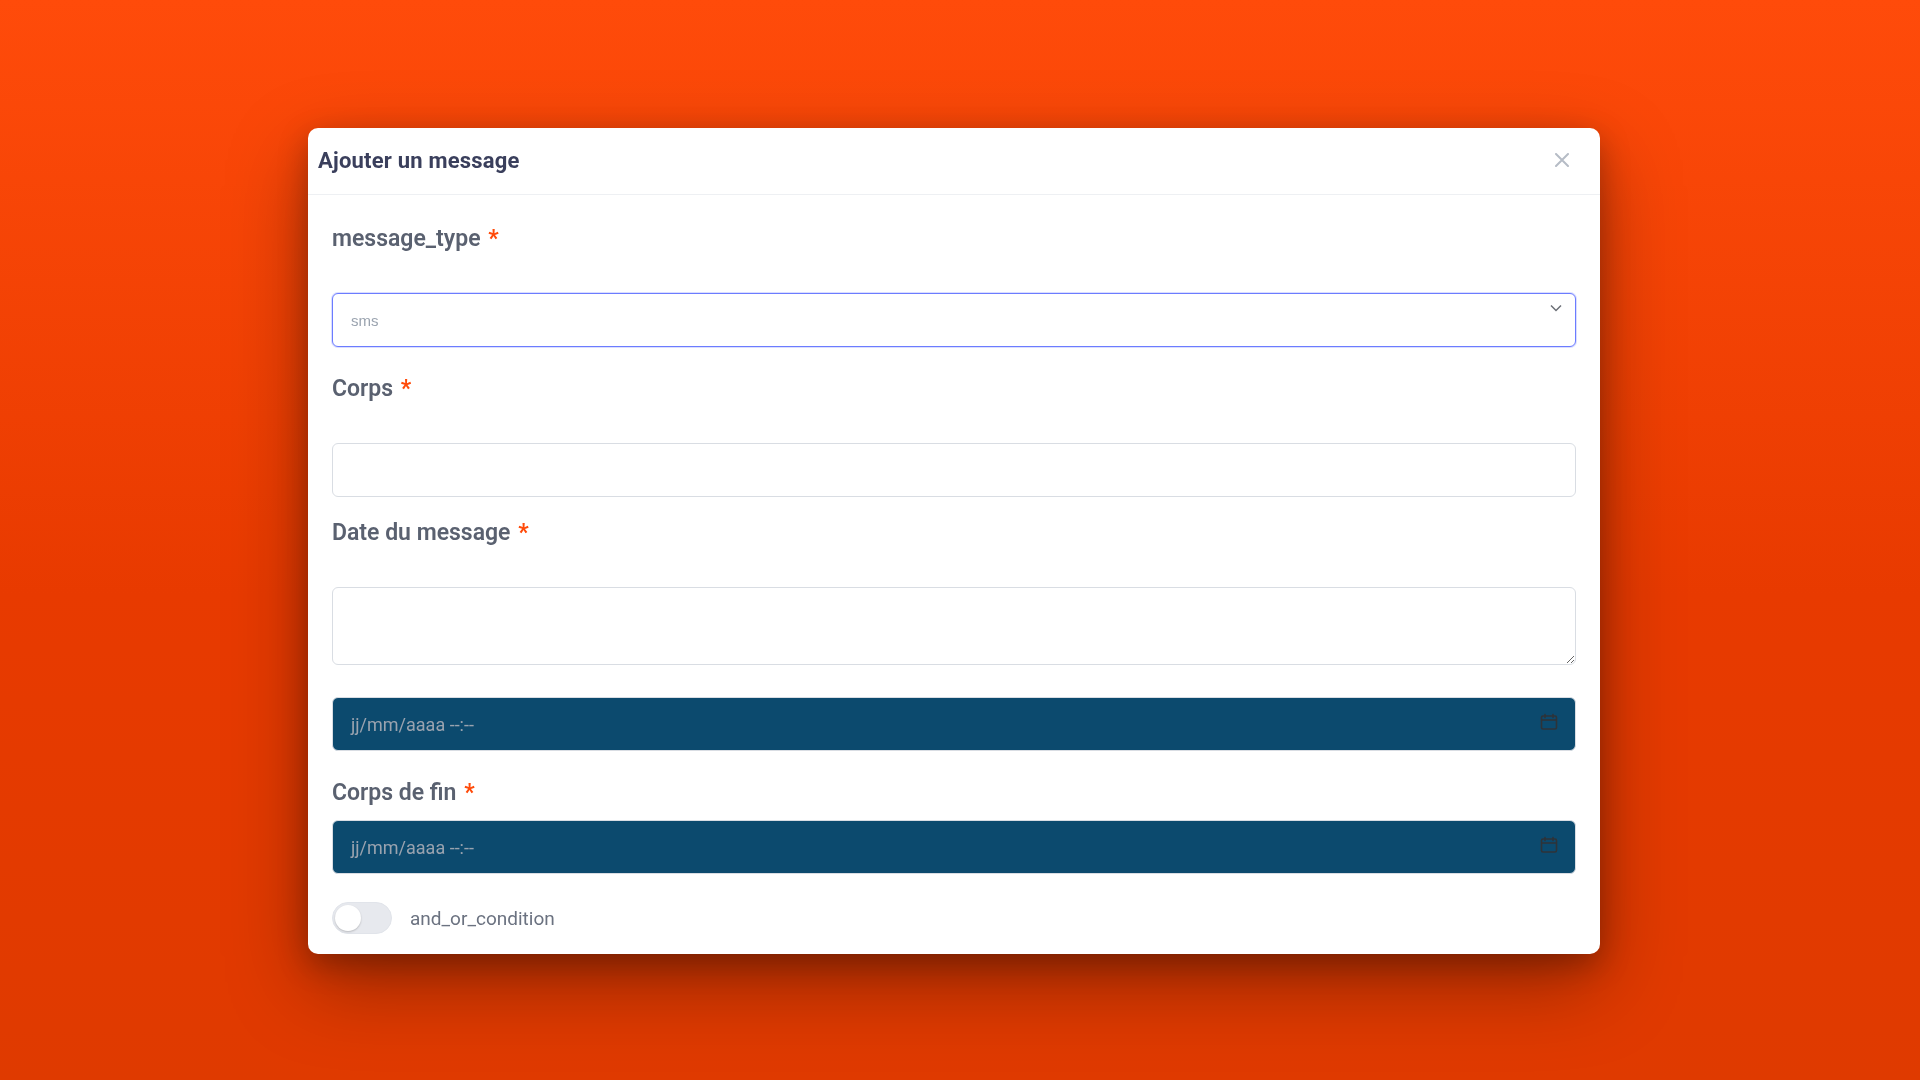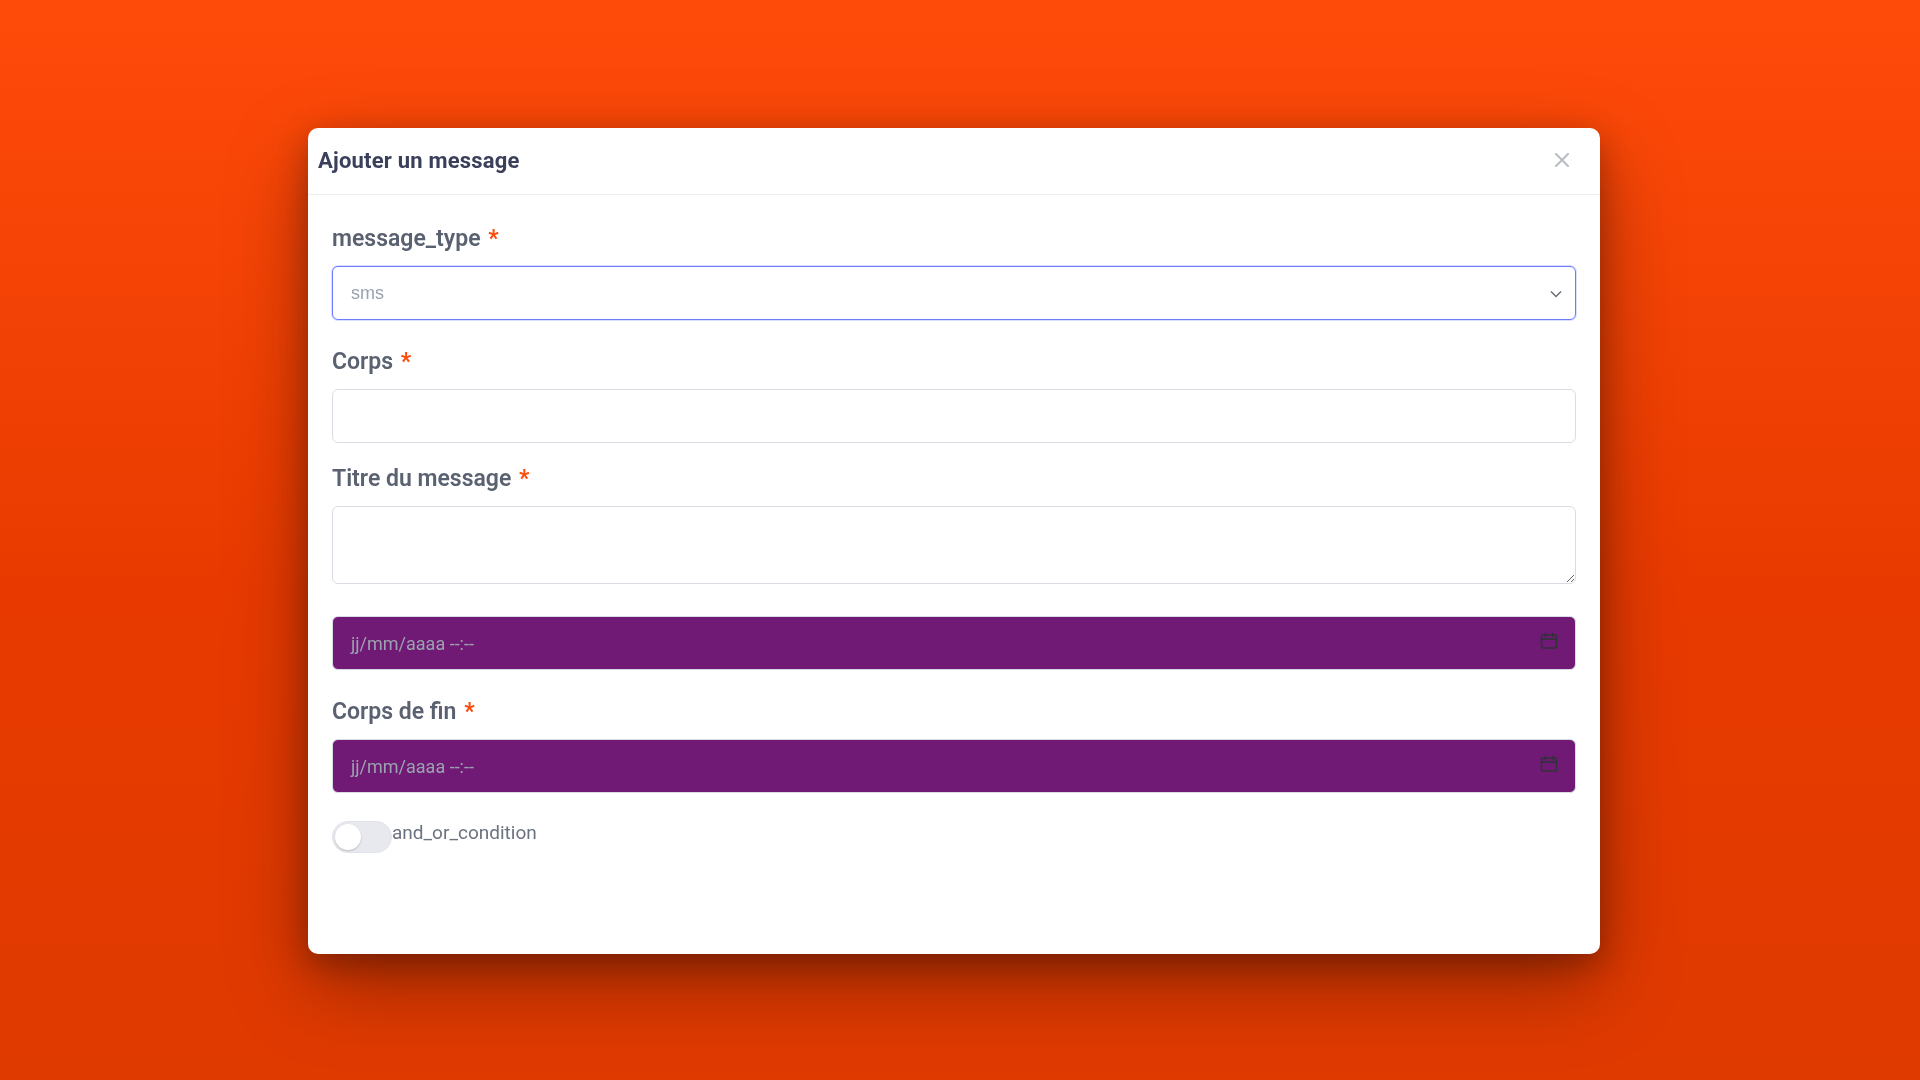--- a/index.html
+++ b/index.html
@@ -59,24 +59,25 @@
       color: #5a6170;
       margin-bottom: 14px;
     }
     .required { color: #ff4b0a; font-weight: 700; margin-left: 2px; }
     .control {
       width: 100%;
       height: 54px;
       border: 1px solid #d9dde3;
       border-radius: 6px;
       padding: 0 18px;
-      font-size: 18px;
+      font-size: 15px;
       color: #6b7280;
       background: #fff;
       outline: none;
+      margin-top: 27px;
     }
     .control.focused { border-color: #6c7cff; box-shadow: 0 0 0 1px rgba(108,124,255,0.25); }
     select.control { appearance: none; -webkit-appearance: none; padding-right: 38px; color: #9aa3af; }
     .select-wrap { position: relative; }
     .chevron {
       position: absolute;
       right: 14px;
       top: 50%;
       transform: translateY(-50%);
       color: #6b6f76;
@@ -85,35 +86,35 @@
     textarea.control { height: 78px; padding-top: 14px; resize: vertical; }
     .date-wrap { position: relative; }
     .date-input {
       width: 100%;
       height: 54px;
       border: 1px solid #d9dde3;
       border-radius: 6px;
       padding: 0 50px 0 18px;
       font-size: 18px;
       color: #9aa3af;
-      background: #701a75;
+      background: #0c4a6e;
       outline: none;
       display: flex;
       align-items: center;
       cursor: text;
     }
     .cal-icon {
       position: absolute;
       right: 18px;
       top: 50%;
       transform: translateY(-50%);
       color: #2f3338;
       pointer-events: none;
     }
-    .toggle-row { display: flex; align-items: flex-start; margin-top: 24px; }
+    .toggle-row { display: flex; align-items: center; gap: 18px; margin-top: 24px; }
     .toggle {
       width: 60px;
       height: 32px;
       border-radius: 999px;
       background: #e7e9ee;
       position: relative;
       cursor: pointer;
       border: 1px solid #e1e4ea;
     }
     .toggle .knob {
@@ -166,21 +167,21 @@
     <div class="form-group tight">
       <label class="label">
         <span>Corps</span>
         <span class="required">*</span>
       </label>
       <input type="text" class="control" value="" style="">
     </div>
 
     <div class="form-group">
       <label class="label">
-        <span>Titre du message</span>
+        <span>Date du message</span>
         <span class="required">*</span>
       </label>
       <div class="textarea-wrapper">
         <textarea class="control" style=""></textarea>
       </div>
     </div>
 
     <div class="form-group">
       <div class="date-wrap">
         <div class="date-input">

